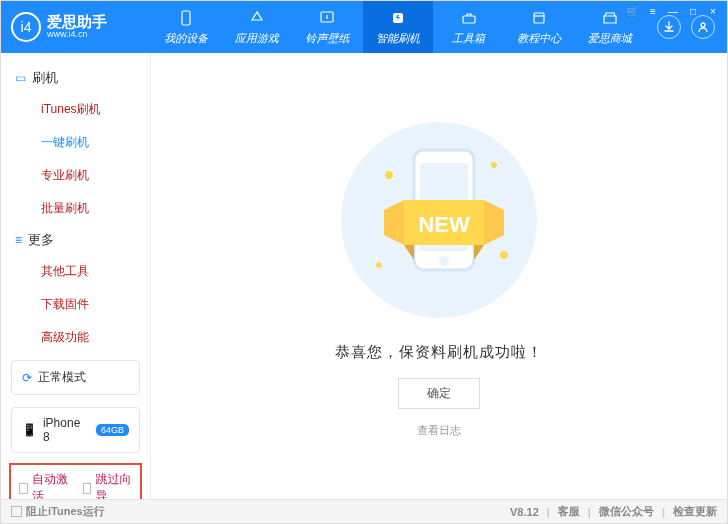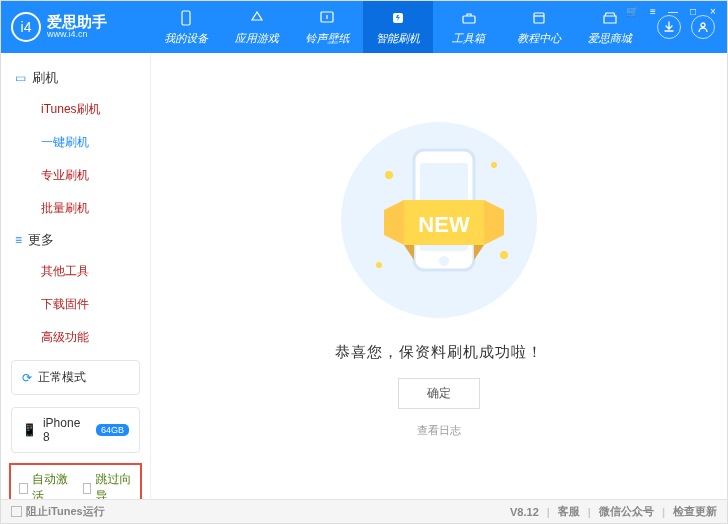--- a/index.html
+++ b/index.html
@@ -26,21 +26,21 @@
 .body { flex: 1; display: flex; min-height: 0; }
 .sidebar { width: 150px; border-right: 1px solid #eee; display: flex; flex-direction: column; padding-top: 10px; }
 .sb-section { padding: 6px 14px; font-size: 13px; color: #333; display: flex; align-items: center; gap: 6px; }
 .sb-section .sect-icon { color: #1e8bff; font-size: 12px; }
 .sb-item { padding: 8px 14px 8px 40px; cursor: pointer; color: #b91c1c; font-size: 12px; }
 .sb-item.active { color: #1e8bff; }
 .sb-spacer { flex: 1; }
 .sb-box { margin: 6px 10px; border: 1px solid #e5e5e5; border-radius: 4px; padding: 8px 10px; display: flex; align-items: center; gap: 6px; font-size: 12px; }
 .sb-box .dot { color: #1e8bff; }
 .badge { background: #1e8bff; color: #fff; border-radius: 5px; font-size: 9px; padding: 1px 5px; margin-left: 2px; }
-.red-box { margin: 4px 8px 8px 8px; border: 2px solid #e74c3c; padding: 6px 8px; display: flex; gap: 14px; color: #4d7c0f; font-size: 12px; }
+.red-box { margin: 4px 8px 8px 8px; border: 2px solid #e74c3c; padding: 6px 8px; display: flex; gap: 14px; color: #be185d; font-size: 12px; }
 .chk { display: flex; align-items: center; gap: 4px; }
 .chk-box { width: 11px; height: 11px; border: 1px solid #bbb; }
 
 
 .main { flex: 1; display: flex; flex-direction: column; align-items: center; justify-content: center; position: relative; }
 .illus { width: 210px; height: 210px; display: flex; align-items: center; justify-content: center; }
 .msg { font-size: 15px; color: #333; margin-top: 18px; letter-spacing: 1px; }
 .ok-btn { margin-top: 16px; border: 1px solid #ddd; background: #fff; padding: 6px 28px; cursor: pointer; font-size: 12px; color: #555; }
 .log-link { margin-top: 14px; font-size: 11px; color: #999; cursor: pointer; }
 

